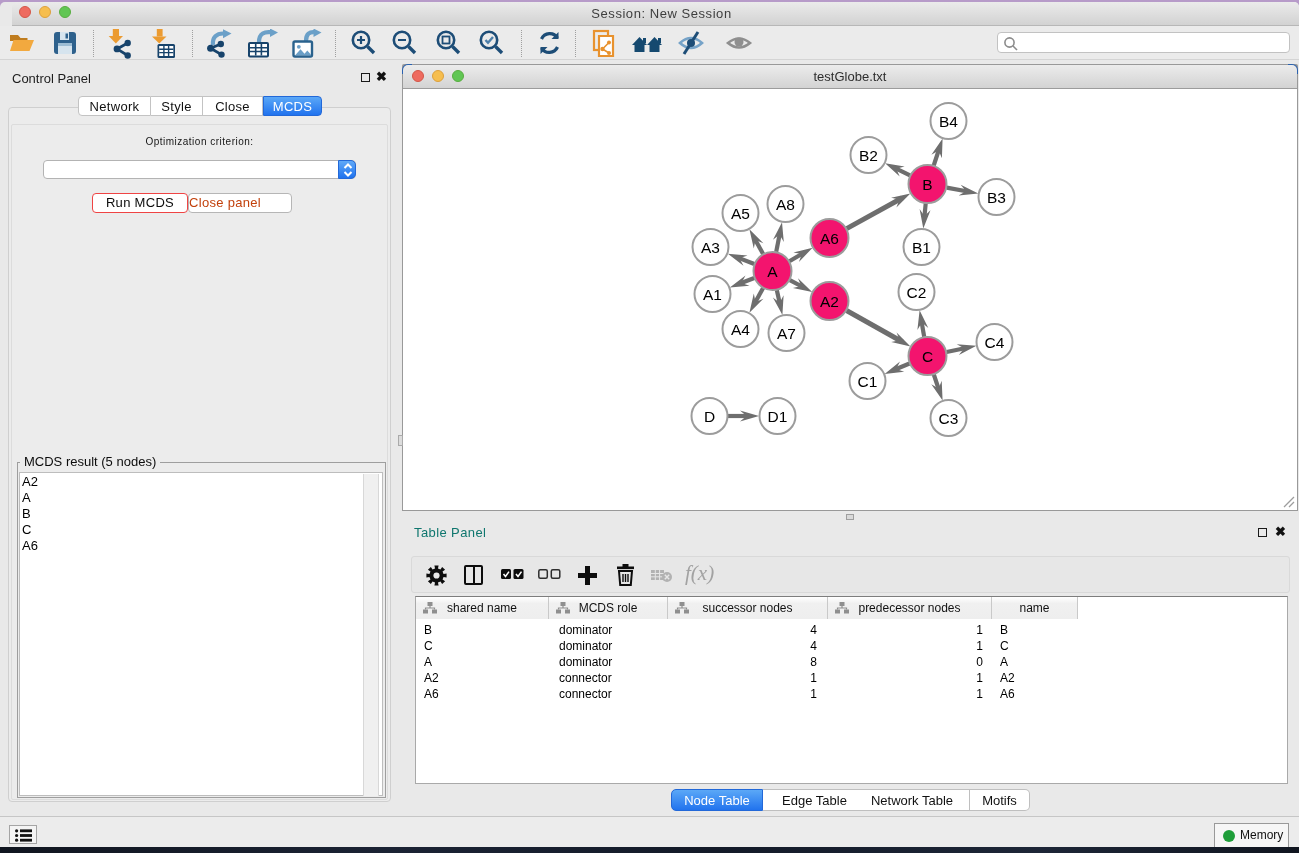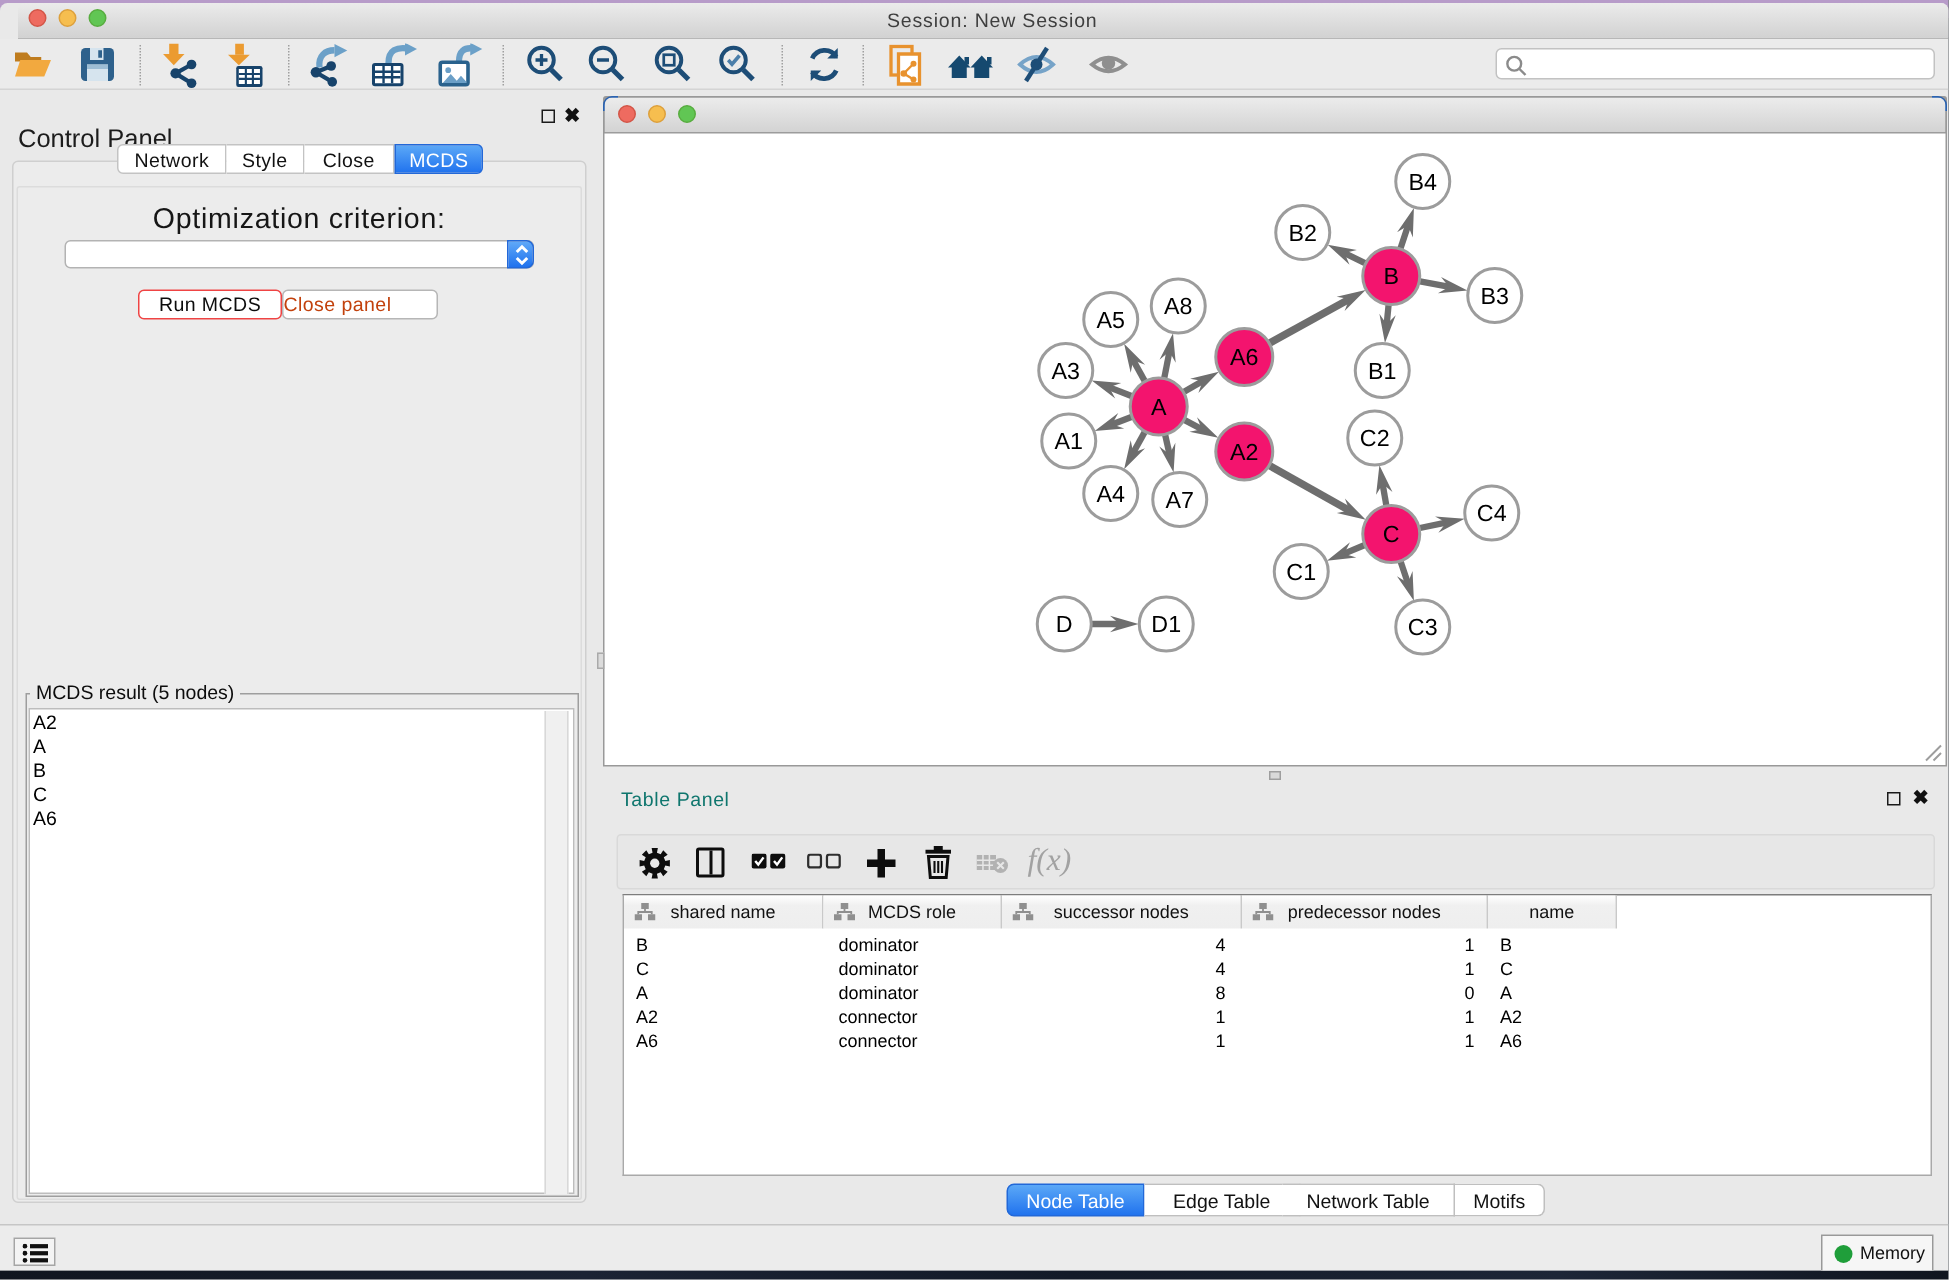--- a/index.html
+++ b/index.html
@@ -20,21 +20,21 @@
   .tbsep { position:absolute; top:4px; height:27px; width:0; border-left:1px dotted #9f9f9f; }
   .ticon { position:absolute; top:3px; }
   #searchbox { position:absolute; left:997px; top:6px; width:293px; height:21px; background:#fff; border:1px solid #c2c2c2; border-radius:4px; }
   
   #statusbar { left:0; top:814px; width:1299px; height:31px; background:#ececec; border-top:1px solid #c6c6c6; }
   #listbtn { position:absolute; left:9px; top:8px; width:28px; height:19px; background:#f4f4f4; border:1px solid #a5a5a5; }
   #membtn { position:absolute; left:1214px; top:6px; width:75px; height:27px; background:#f6f6f6; border:1px solid #999; font-size:12px; color:#111; }
   #membtn .dot { position:absolute; left:8px; top:5.5px; width:12px; height:12px; border-radius:50%; background:#1f9e3a; }
   #membtn .lb { position:absolute; left:25px; top:4px; }
   
-  #cp-title { left:12px; top:69px; font-size:17px; color:#1c1c1c;margin-top:12px; }
+  #cp-title { left:12px; top:69px; font-size:13px; color:#1c1c1c; }
   #cp-panel { left:8px; top:105px; width:383px; height:695px; background:#ececec; border:1px solid #cfcfcf; border-radius:4px; }
   #cp-inner { position:absolute; left:2px; top:16px; width:377px; height:676px; border:1px solid #dcdcdc; border-radius:2px; }
   .tab { position:absolute; top:94px; height:20px; background:#fff; border:1px solid #c3c3c3; font-size:13px; color:#111; text-align:center; line-height:19px; letter-spacing:0.3px; }
   
   #netwin { left:402px; top:62px; width:896px; height:447px; background:#999999; border-radius:2px 2px 0 0; }
   #nw-title { position:absolute; left:1px; top:1px; width:894px; height:24px; background:linear-gradient(#ececec,#d3d3d3); border-radius:5px 5px 0 0; border-bottom:1px solid #9c9c9c; }
   #nw-title .t { position:absolute; left:0; right:0; top:4px; text-align:center; font-size:13px; color:#2e2e2e; }
   #nw-canvas { position:absolute; left:1px; top:25px; width:894px; height:421px; background:#fff; }
   
   #tp-title { left:414px; top:523px; font-size:13px; letter-spacing:0.4px; color:#0f766e; }
@@ -170,21 +170,21 @@
 <div class="abs" id="cp-title">Control Panel</div>
 <div class="abs" style="left:361px;top:71px;width:9px;height:9px;border:1.5px solid #1a1a1a"></div>
 <div class="abs" style="left:376px;top:67px;font-size:13px;font-weight:bold;color:#111">✖</div>
 <div class="abs" id="cp-panel">
       <div id="cp-inner"></div>
     </div>
 <div class="tab" style="left:78px;width:73px;border-radius:4px 0 0 4px">Network</div>
 <div class="tab" style="left:151px;width:52px;border-left:none">Style</div>
 <div class="tab" style="left:203px;width:60px;border-left:none">Close</div>
 <div class="tab" style="left:263px;width:59px;border:1px solid #2268d8;border-radius:0 4px 4px 0;background:linear-gradient(#5ba8f7,#2173ee);color:#fff">MCDS</div>
-<div class="abs" style="left:8px;top:134px;width:383px;text-align:center;font-size:19px;letter-spacing:0.5px;color:#161616">Optimization criterion:</div>
+<div class="abs" style="left:8px;top:134px;width:383px;text-align:center;font-size:10px;letter-spacing:0.5px;color:#161616">Optimization criterion:</div>
 <div class="abs" style="left:43px;top:158px;width:313px;height:19px;background:#fff;border:1px solid #b3b3b3;border-radius:4px">
   <div style="position:absolute;right:-1px;top:-1px;width:18px;height:19px;border-radius:0 5px 5px 0;background:linear-gradient(#60a9f8,#1f72ee);border:1px solid #2268d8">
     <svg width="18" height="18" viewBox="0 0 18 18" style="position:absolute;left:0;top:0">
       <path d="M5.5 7 L9 3.5 L12.5 7" fill="none" stroke="#fff" stroke-width="2"></path>
       <path d="M5.5 11 L9 14.5 L12.5 11" fill="none" stroke="#fff" stroke-width="2"></path>
     </svg>
   </div>
 </div>
 <div class="abs" style="left:92px;top:191px;width:96px;height:20px;background:#fff;border:1px solid #ef4444;border-radius:4px;font-size:13px;letter-spacing:0.3px;color:#0c0c0c;text-align:center;line-height:18px">Run MCDS</div>
 <div class="abs" style="left:188px;top:191px;width:104px;height:20px;background:#fff;border:1px solid #b6b6b6;border-radius:4px;font-size:13px;letter-spacing:0.3px;color:#c2410c;text-align:left;line-height:18px">Close panel</div>
@@ -195,20 +195,21 @@
   <div style="position:absolute;right:3px;top:1px;width:16px;height:322px;background:#f0f0f0;border-left:1px solid #d8d8d8;border-right:1px solid #d8d8d8"></div>
 </div>
 
 <div class="abs" id="netwin">
   <div style="position:absolute;left:0;top:0;width:10px;height:10px;background:#2a62b0;border-radius:6px 0 0 0"></div>
   <div style="position:absolute;right:0;top:0;width:10px;height:10px;background:#2a62b0;border-radius:0 6px 0 0"></div>
   <div id="nw-title">
     <div class="light r" style="left:9px;top:5px"></div>
     <div class="light y" style="left:29px;top:5px"></div>
     <div class="light g" style="left:49px;top:5px"></div>
+    <div class="t">testGlobe.txt</div>
   </div>
   <div id="nw-canvas">
 <svg width="894" height="421" viewBox="0 0 894 421" style="position:absolute;left:0;top:0">
 <line x1="360.1" y1="164.9" x2="351.0" y2="148.5" stroke="#6e6e6e" stroke-width="4.2"></line>
 <polygon points="346.4,140.2 360.4,154.2 352.5,151.1 350.8,159.5" fill="#6e6e6e"></polygon>
 <line x1="373.2" y1="162.9" x2="377.2" y2="142.5" stroke="#6e6e6e" stroke-width="4.2"></line>
 <polygon points="379.0,133.2 380.8,152.9 376.6,145.4 370.0,150.8" fill="#6e6e6e"></polygon>
 <line x1="351.3" y1="175.0" x2="333.6" y2="168.1" stroke="#6e6e6e" stroke-width="4.2"></line>
 <polygon points="324.8,164.7 344.5,166.4 336.4,169.2 340.5,176.7" fill="#6e6e6e"></polygon>
 <line x1="351.3" y1="189.0" x2="335.6" y2="195.0" stroke="#6e6e6e" stroke-width="4.2"></line>

